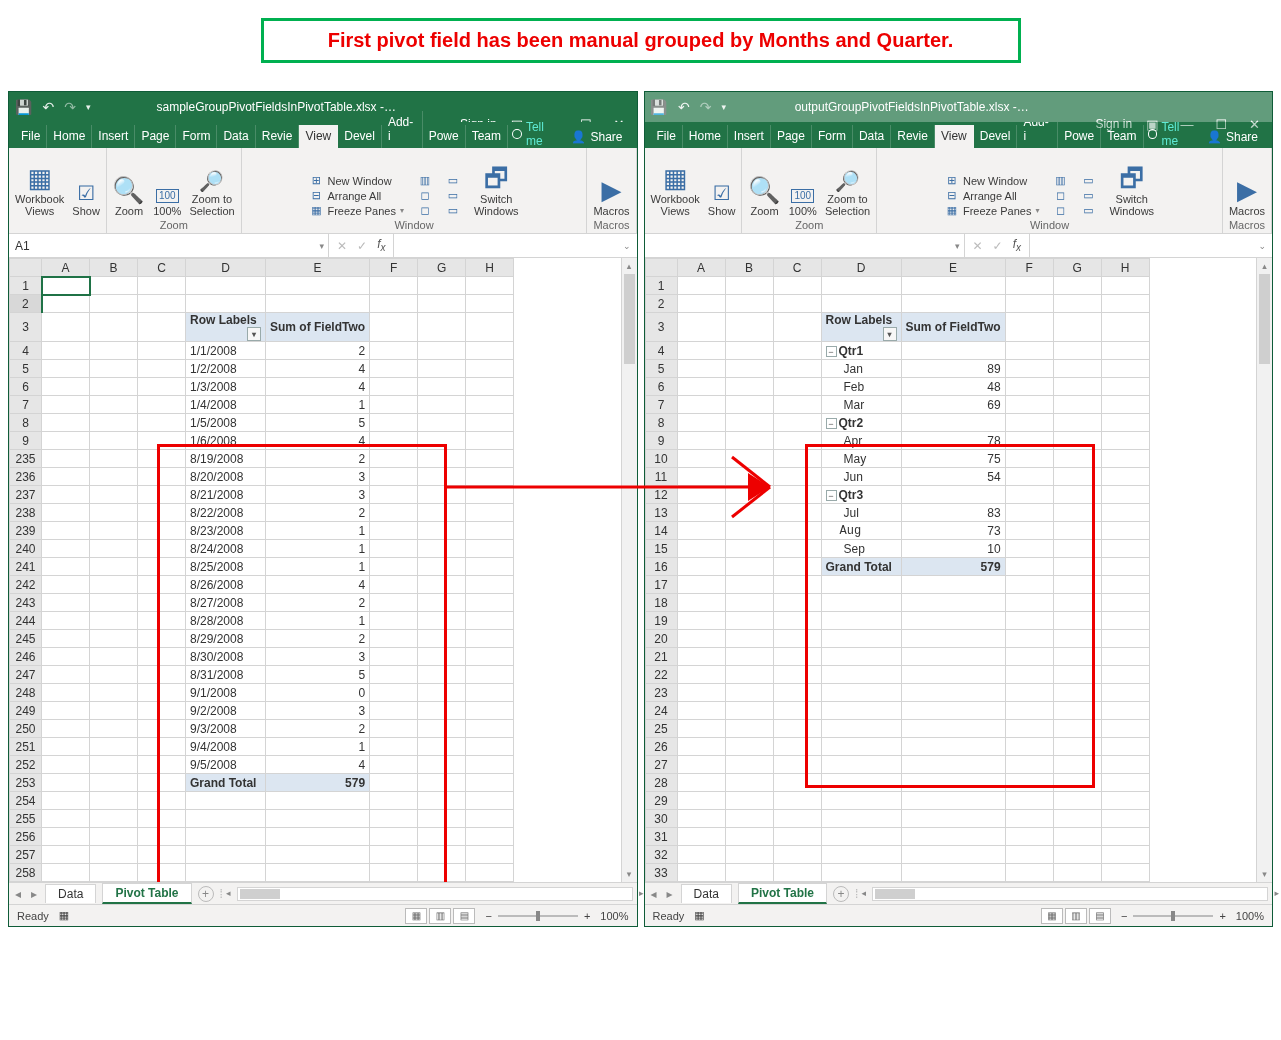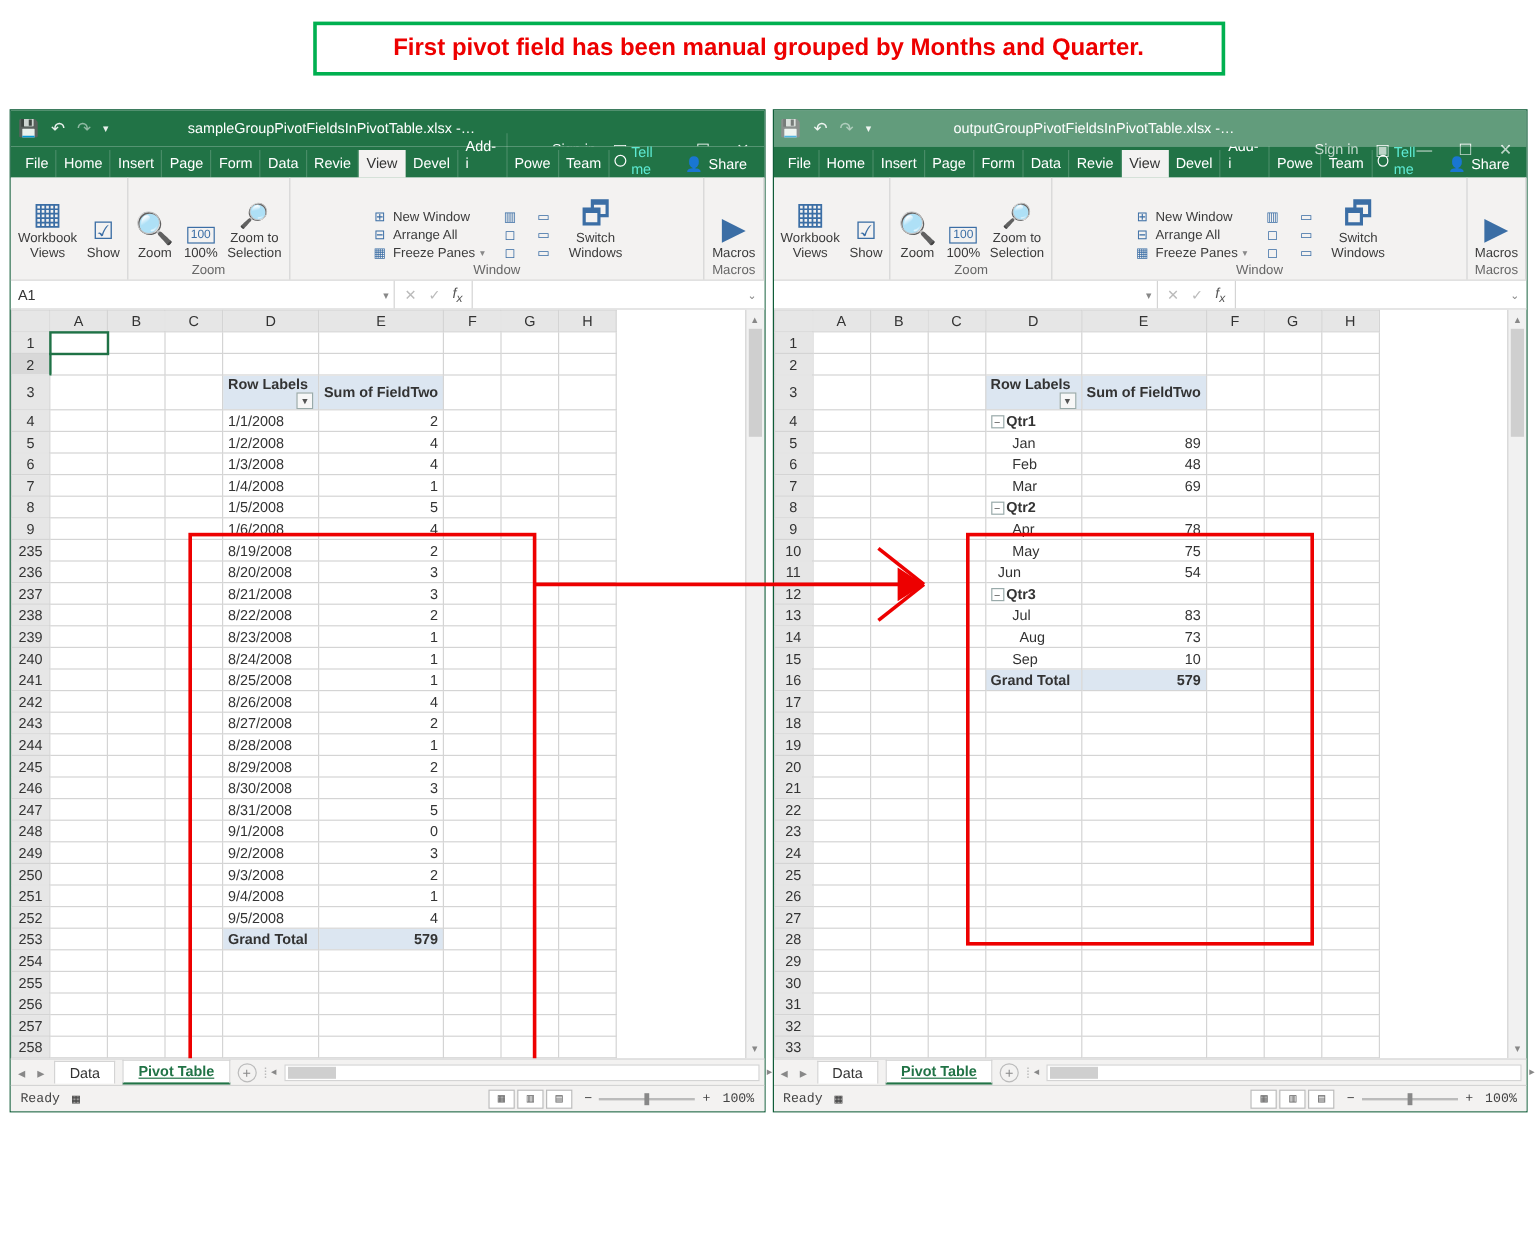--- a/index.html
+++ b/index.html
@@ -82,29 +82,29 @@
   .num{text-align:right;}
   .scrollv{width:16px;background:#f1f1f1;border-left:1px solid var(--ribbon-border);display:flex;flex-direction:column;align-items:center;}
   .scrollv .arr{height:16px;width:100%;display:flex;align-items:center;justify-content:center;color:#888;font-size:9px;}
   .scrollv .track{flex:1;width:100%;position:relative;}
   .scrollv .thumb{position:absolute;left:2px;right:2px;top:0;height:90px;background:#cfcfcf;}
 
   
   .tabsbar{height:22px;background:#f3f2f1;border-top:1px solid var(--ribbon-border);display:flex;align-items:center;padding:0 4px;font-size:12px;gap:6px;}
   .tabsbar .nav{color:#888;padding:0 2px;}
   .stab{padding:2px 12px;border:1px solid var(--ribbon-border);border-bottom:none;background:#fff;color:#333;}
-  .stab.active{border-bottom:2px solid var(--excel-green);font-weight:bold;color:var(--excel-green);text-decoration:underline;}
+  .stab.active{border-bottom:2px solid var(--excel-green);font-weight:bold;color:var(--excel-green);}
   .addtab{width:16px;height:16px;border:1px solid #bbb;border-radius:50%;display:flex;align-items:center;justify-content:center;color:#888;font-size:12px;}
   .hscroll{flex:1;height:14px;background:#fff;border:1px solid var(--ribbon-border);margin-left:8px;position:relative;}
   .hscroll .th{position:absolute;top:1px;bottom:1px;left:2px;width:40px;background:#cfcfcf;}
   .hscroll .la{position:absolute;left:-12px;top:0;color:#888;font-size:9px;}
   .hscroll .ra{position:absolute;right:-12px;top:0;color:#888;font-size:9px;}
 
   
-  .status{height:22px;background:#f3f2f1;border-top:1px solid var(--ribbon-border);display:flex;align-items:center;padding:0 8px;font-size:11px;color:#444;gap:10px;font-family:Liberation Mono, monospace;}
+  .status{height:22px;background:#f3f2f1;border-top:1px solid var(--ribbon-border);display:flex;align-items:center;padding:0 8px;font-size:11px;color:#444;gap:10px;}
   .status .spacer{flex:1;}
   .viewbtns{display:flex;gap:2px;}
   .viewbtns .vb{width:22px;height:16px;border:1px solid #bbb;background:#fff;display:flex;align-items:center;justify-content:center;font-size:10px;color:#666;}
   .zoomslider{display:flex;align-items:center;gap:6px;}
   .zline{width:80px;height:2px;background:#bbb;position:relative;}
   .zline .zthumb{position:absolute;top:-4px;left:38px;width:4px;height:10px;background:#888;}
 
   
   .redbox{position:absolute;border:3px solid var(--red);pointer-events:none;}
   .arrow-wrap{position:absolute;pointer-events:none;}
@@ -944,21 +944,21 @@
         <td class="num">75</td>
                 <td></td>
                 <td></td>
                 <td></td>
               </tr>
               <tr>
                 <td class="rowh">11</td>
                 <td></td>
                 <td></td>
                 <td></td>
-        <td style="padding-left:10px;">Jun</td>
+        <td style="padding-left:22px;">Jun</td>
         <td class="num">54</td>
                 <td></td>
                 <td></td>
                 <td></td>
               </tr>
               <tr>
                 <td class="rowh">12</td>
                 <td></td>
                 <td></td>
                 <td></td>
@@ -977,21 +977,21 @@
         <td class="num">83</td>
                 <td></td>
                 <td></td>
                 <td></td>
               </tr>
               <tr>
                 <td class="rowh">14</td>
                 <td></td>
                 <td></td>
                 <td></td>
-        <td style="padding-left:28px;">Aug</td>
+        <td style="padding-left:18px;font-family:Liberation Mono, monospace;">Aug</td>
         <td class="num">73</td>
                 <td></td>
                 <td></td>
                 <td></td>
               </tr>
               <tr>
                 <td class="rowh">15</td>
                 <td></td>
                 <td></td>
                 <td></td>

